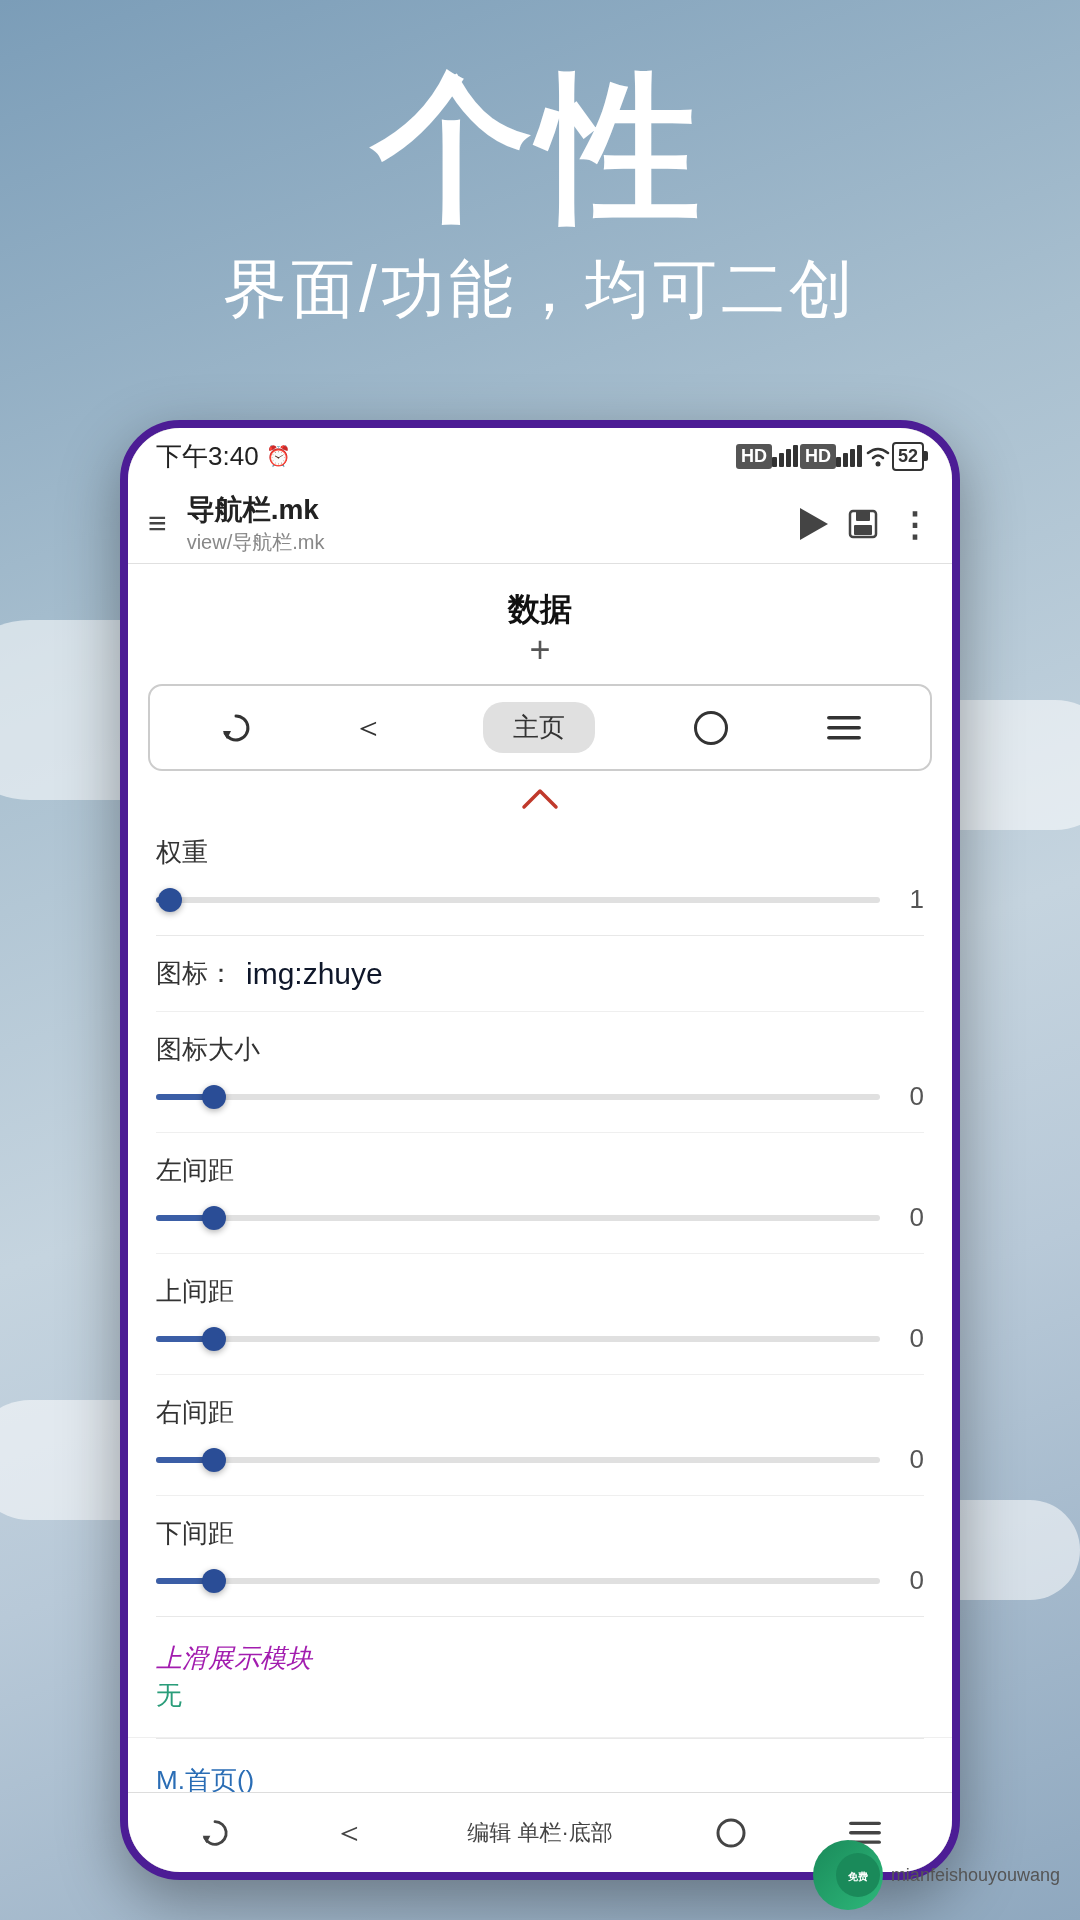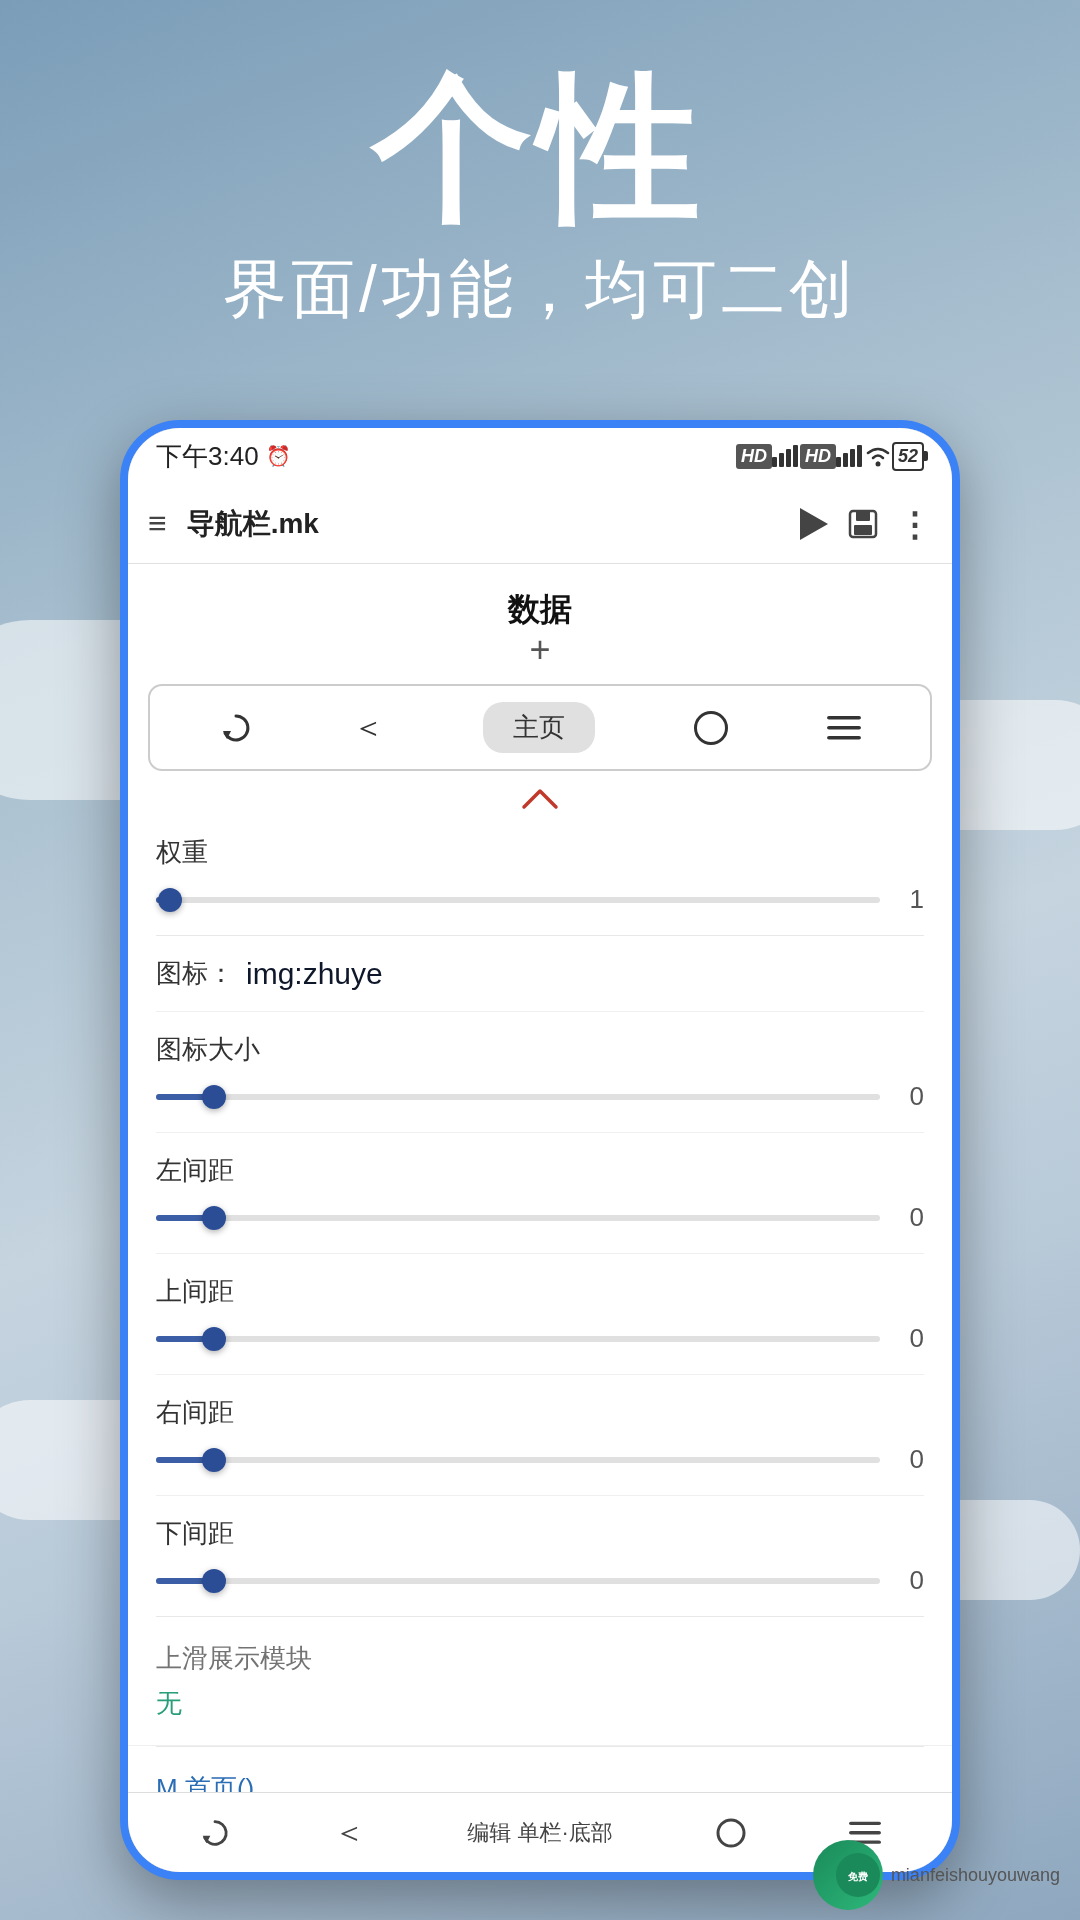--- a/index.html
+++ b/index.html
@@ -56,21 +56,21 @@
 
     
     .phone-mockup {
       position: absolute;
       top: 420px;
       left: 120px;
       right: 120px;
       bottom: 40px;
       background: #f0f0f0;
       border-radius: 60px;
-      border: 8px solid #3b82f6;
+      border: 8px solid #4c1d95;
       box-shadow: 0 20px 60px rgba(0,0,0,0.35), inset 0 0 0 3px #888;
       overflow: hidden;
       display: flex;
       flex-direction: column;
       z-index: 3;
     }
 
     
     .status-bar {
       background: white;
@@ -82,21 +82,20 @@
       flex-shrink: 0;
     }
     .status-time {
       font-size: 26px;
       font-weight: 500;
       color: #222;
     }
     .status-icons {
       display: flex;
       align-items: center;
-      font-style: italic;
     }
     .status-icon-text {
       font-size: 20px;
       color: #333;
       font-weight: 600;
     }
 
     
     .app-header {
       background: white;
@@ -278,22 +277,23 @@
       background: #e8e8e8;
       margin: 0 28px;
     }
 
     .module-section {
       padding: 24px 28px;
       border-bottom: 1px solid #efefef;
     }
     .module-label {
       font-size: 26px;
-      color: #737373;
-      margin-bottom: 10px;
+      color: #a21caf;
+      margin-bottom: 2px;
+      font-style: italic;
     }
     .module-value {
       font-size: 26px;
       color: #2a9d7a;
     }
 
     .action-section {
       padding: 24px 28px;
     }
     .action-label {
@@ -400,20 +400,21 @@
         <span style="font-size:18px;font-weight:600;color:#333;">52</span>
         <div style="width:4px;height:10px;background:#333;border-radius:0 2px 2px 0;position:absolute;right:-6px;top:50%;transform:translateY(-50%);"></div>
       </div>
     </div>
   </div>
 
   <div class="app-header">
     <span class="header-menu-icon">≡</span>
     <div class="header-title-group">
       <div class="header-title">导航栏.mk</div>
+      <div class="header-subtitle">view/导航栏.mk</div>
     </div>
     <div class="header-actions">
       <svg width="28" height="32" viewBox="0 0 28 32" style="cursor:pointer;">
         <polygon points="0,0 28,16 0,32" fill="#444"></polygon>
       </svg>
       <svg width="30" height="30" viewBox="0 0 30 30" style="cursor:pointer;">
         <rect x="2" y="2" width="26" height="26" rx="3" fill="none" stroke="#444" stroke-width="2.5"></rect>
         <rect x="8" y="2" width="14" height="10" rx="1" fill="#444"></rect>
         <rect x="6" y="16" width="18" height="10" rx="1" fill="#444"></rect>
       </svg>

